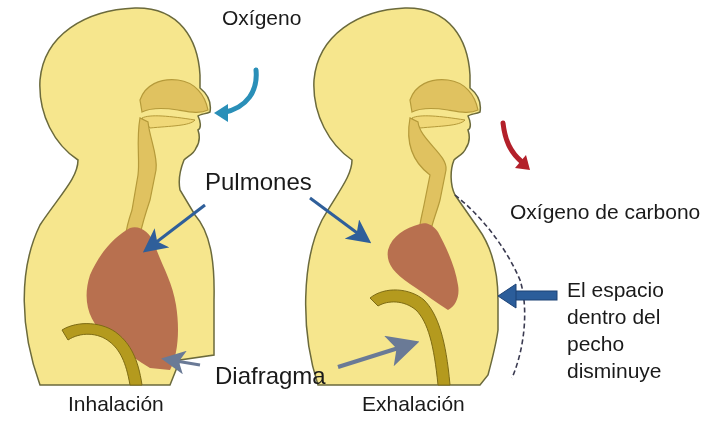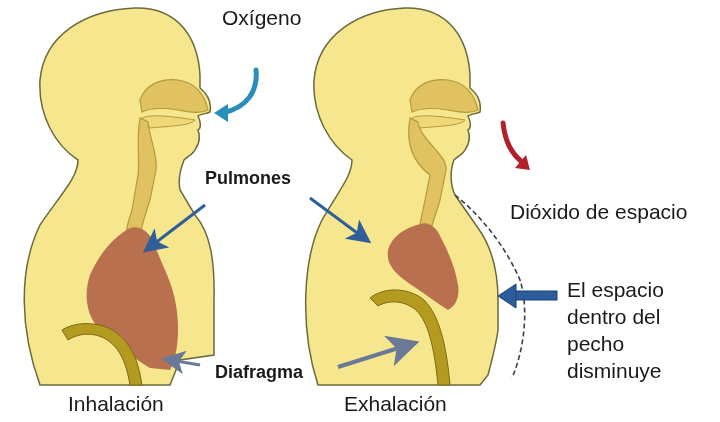--- a/index.html
+++ b/index.html
@@ -1,20 +1,20 @@
 <!DOCTYPE html>
 <html><head>
 <meta charset="utf-8">
 <style>
   html, body { margin:0; padding:0; background:#ffffff; }
   body { width:720px; height:422px; position:relative; overflow:hidden; font-family:"Liberation Sans", sans-serif; }
   #stage { position:absolute; left:0; top:0; width:624px; height:422px; }
   .lbl { position:absolute; color:#1a1a1a; white-space:nowrap; font-family:"Liberation Sans", sans-serif; }
   .lbl-normal { font-size:21px; font-weight:normal; }
-  .lbl-bold { font-size:18px; font-weight:bold; }
+  .lbl-bold { font-size:24px; font-weight:normal; }
   .lbl-multi { font-size:21px; line-height:27px; white-space:normal; width:150px; }
 </style>
 </head>
 <body>
 
 <div id="stage">
   <svg width="720" height="422" viewBox="0 0 720 422" xmlns="http://www.w3.org/2000/svg">
     <defs>
       <marker id="arrowBlue" markerWidth="8" markerHeight="8" refX="5" refY="4" orient="auto">
         <path d="M0,0 L8,4 L0,8 L2,4 Z" fill="#2f5f9a"></path>
@@ -81,22 +81,22 @@
         <path d="M498,296 L516,284 L516,308 Z" fill="#2b5d9a" stroke="#1d4275" stroke-width="1"></path>
       </g>
     </g>
   </svg>
 
   
   <div class="lbl lbl-normal" style="left:222px; top:6px;">Oxígeno</div>
 
   <div class="lbl lbl-bold" style="left:205px; top:168px;">Pulmones</div>
 
-  <div class="lbl lbl-normal" style="left:510px; top:200px;">Dióxido de espacio</div>
+  <div class="lbl lbl-normal" style="left:510px; top:200px;">Oxígeno de carbono</div>
 
   <div class="lbl lbl-bold" style="left:215px; top:362px;">Diafragma</div>
 
   <div class="lbl lbl-multi" style="left:567px; top:276px;">El espacio dentro del pecho disminuye</div>
 
   <div class="lbl lbl-normal" style="left:68px; top:392px;">Inhalación</div>
 
-  <div class="lbl lbl-normal" style="left:344px; top:392px;">Exhalación</div>
+  <div class="lbl lbl-normal" style="left:362px; top:392px;">Exhalación</div>
 </div>
 
 </body></html>

